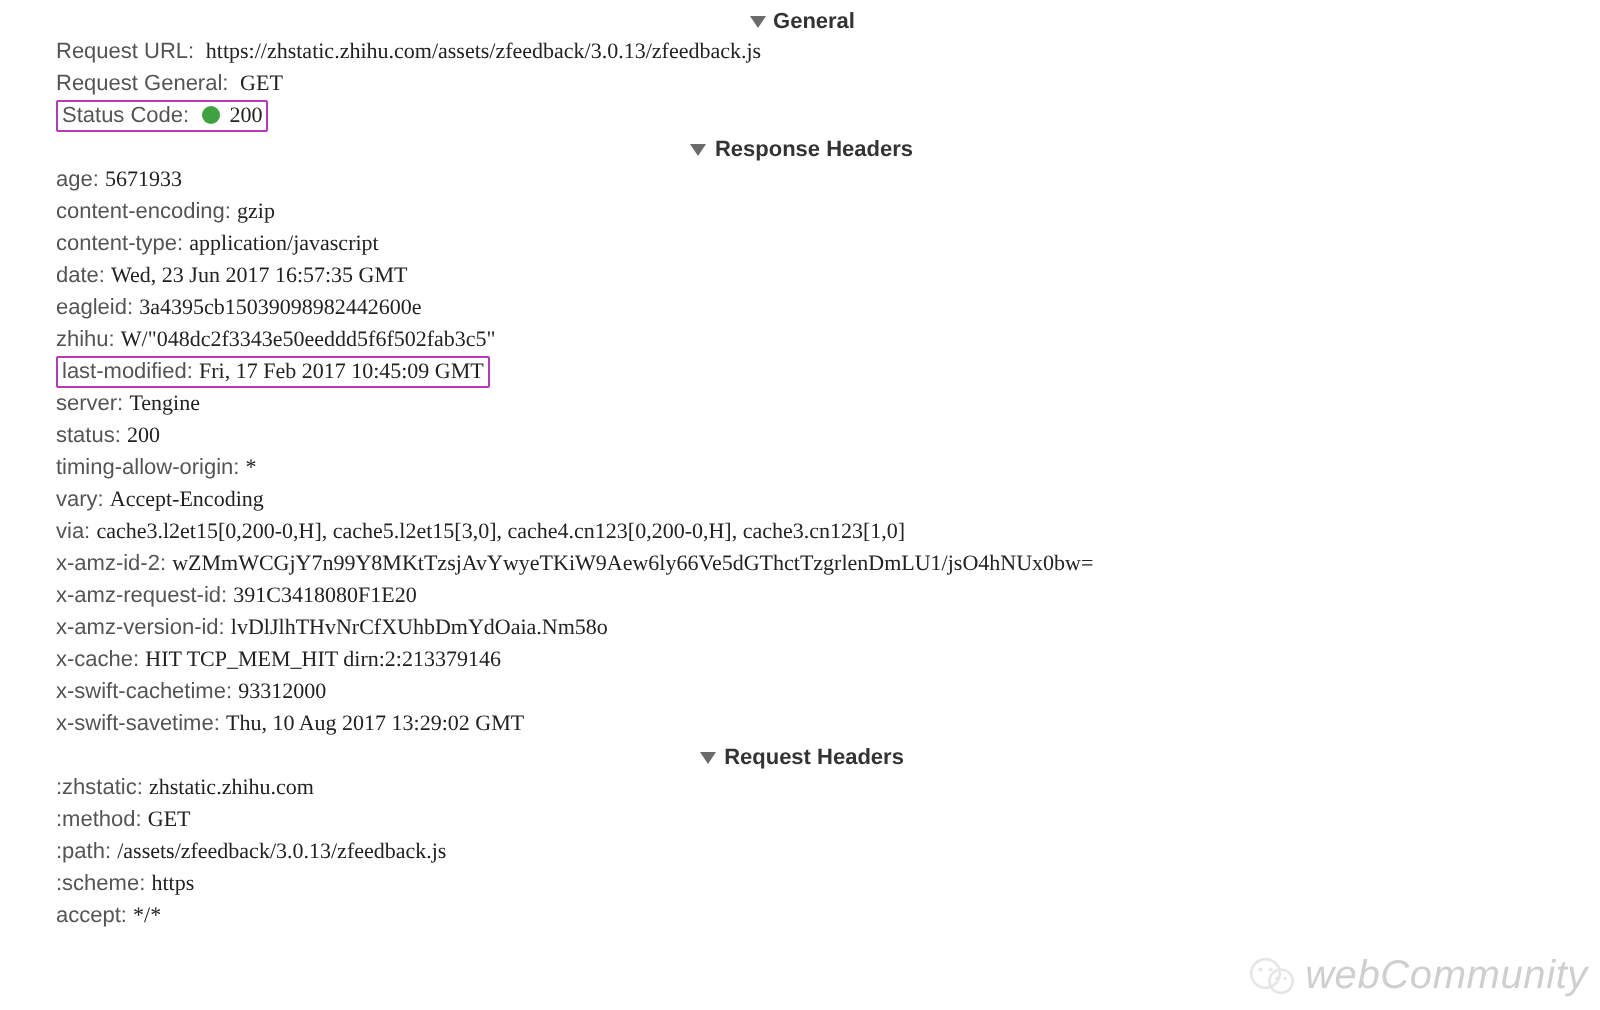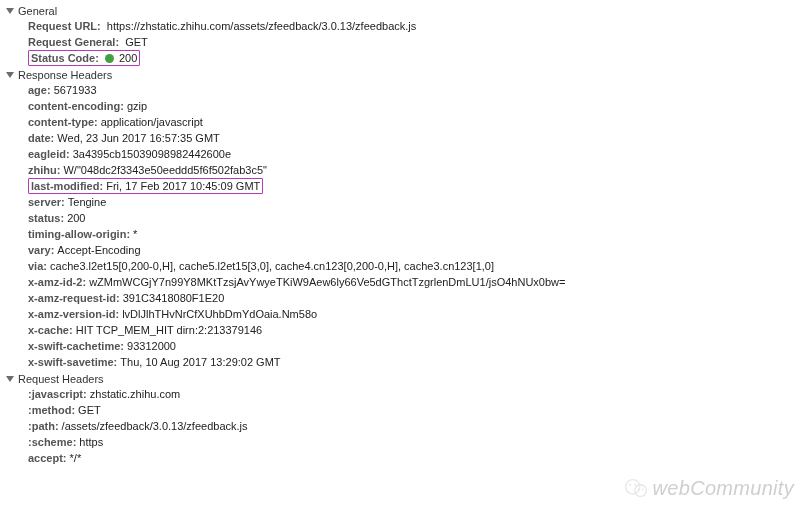--- a/index.html
+++ b/index.html
@@ -13,49 +13,50 @@
     color: #222;
     overflow: hidden;
     position: relative;
   }
   .panel {
     padding: 2px 4px 4px 6px;
   }
   .section-title {
     display: flex;
     align-items: center;
-    font-weight: 400;
+    font-weight: 700;
     color: #333;
     padding: 1px 0 1px 0;
     margin-top: 2px;
+    justify-content: center;
   }
   .toggle {
     display: inline-block;
     width: 0;
     height: 0;
     border-left: 4px solid transparent;
     border-right: 4px solid transparent;
     border-top: 6px solid #6b6b6b;
     margin-right: 4px;
   }
   .rows {
     padding-left: 22px;
   }
   .row {
     line-height: 16px;
     white-space: nowrap;
     overflow: hidden;
     text-overflow: clip;
   }
   .k {
-    font-weight: 700;
+    font-weight: 400;
     color: #545454;
   }
   .v {
-    font-family: Liberation Sans, sans-serif;
+    font-family: Liberation Serif, serif;
     color: #222;
     white-space: pre;
     margin-top: 15px;
   }
   .dot {
     display: inline-block;
     width: 9px;
     height: 9px;
     background: #3fa13f;
     border-radius: 50%;
@@ -142,21 +143,21 @@
       <div class="row"><span class="k">x-cache:</span> <span class="v">HIT TCP_MEM_HIT dirn:2:213379146</span></div>
       <div class="row"><span class="k">x-swift-cachetime:</span> <span class="v">93312000</span></div>
       <div class="row"><span class="k">x-swift-savetime:</span> <span class="v">Thu, 10 Aug 2017 13:29:02 GMT</span></div>
     </div>
 
   <div class="section-title">
     <span class="toggle"></span>
     <span>Request Headers</span>
   </div>
   <div class="rows" id="request-rows">
-      <div class="row"><span class="k">:javascript:</span> <span class="v">zhstatic.zhihu.com</span></div>
+      <div class="row"><span class="k">:zhstatic:</span> <span class="v">zhstatic.zhihu.com</span></div>
       <div class="row"><span class="k">:method:</span> <span class="v">GET</span></div>
       <div class="row"><span class="k">:path:</span> <span class="v">/assets/zfeedback/3.0.13/zfeedback.js</span></div>
       <div class="row"><span class="k">:scheme:</span> <span class="v">https</span></div>
       <div class="row"><span class="k">accept:</span> <span class="v">*/*</span></div>
     </div>
 
 </div>
 
 <div class="watermark">
   <svg class="wm-icon" viewBox="0 0 40 40">

